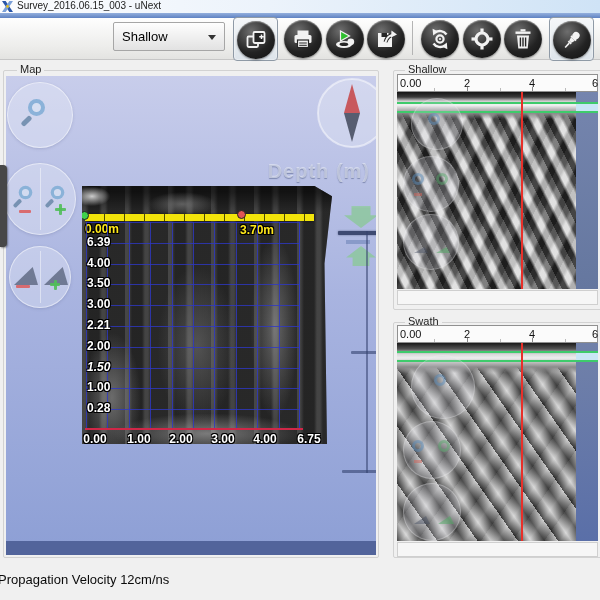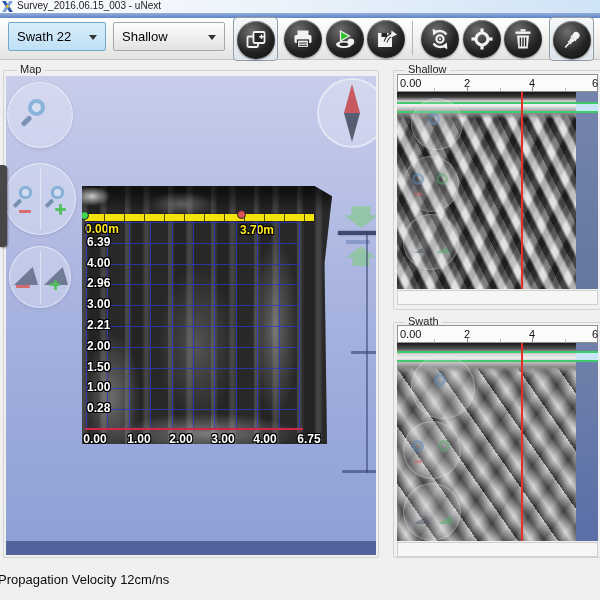--- a/index.html
+++ b/index.html
@@ -149,24 +149,20 @@
     <svg class="abs app-icon" viewBox="0 0 12 12">
       <polygon points="0,0 4,0 12,12 8,12" fill="#2a56a8"></polygon>
       <polygon points="12,0 8,0 0,12 4,12" fill="#7ba0d8"></polygon>
       <rect x="4.8" y="4.6" width="2.4" height="2.6" fill="#f2c200"></rect>
     </svg>
     <span class="abs title-text">Survey_2016.06.15_003 - uNext</span>
   </div>
   <div class="abs bluebar"></div>
 
   <div class="abs toolbar">
-    <div class="abs dropdown dd-swath">
-      <span>Swath 22</span>
-      <span class="dd-arrow"></span>
-    </div>
     <div class="abs dropdown dd-layer">
       <span>Shallow</span>
       <span class="dd-arrow"></span>
     </div>
 
     <div class="abs tb-frame sel" style="left:233px;">
       <div class="tb-btn">
         <svg viewBox="0 0 24 24">
           <rect x="3.5" y="8.5" width="10.5" height="10.5" rx="1.2" fill="none" stroke="#f2f2f2" stroke-width="1.8"></rect>
           <rect x="9.5" y="4" width="11" height="11" rx="1.2" fill="#262626" stroke="#f2f2f2" stroke-width="1.8"></rect>
@@ -262,20 +258,21 @@
   <div class="abs map-canvas">
 
     <div class="abs compass-box" style="left:310px; top:1px; width:72px; height:72px;">
       <svg viewBox="0 0 72 72" width="72" height="72">
         <circle cx="36" cy="36" r="34" fill="rgba(240,243,250,0.30)" stroke="rgba(255,255,255,0.5)" stroke-width="2"></circle>
         <polygon points="36,7 28,36 44,36" fill="rgba(198,58,58,0.8)"></polygon>
         <polygon points="36,65 28,36 44,36" fill="rgba(56,62,80,0.8)"></polygon>
       </svg>
     </div>
 
+    <span class="abs depth-label" style="right:6px; top:84px;">Depth (m)</span>
 
     <div class="abs ctl-circle" style="left:1px; top:6px; width:66px; height:66px;">
       <span class="mag" style="left:20px; top:16px;"></span>
     </div>
     <div class="abs ctl-circle" style="left:-2px; top:87px; width:72px; height:72px;">
       <div class="ctl-div"></div>
       <span class="mag" style="left:12px; top:20px; transform:scale(.8);"></span>
       <span class="badge" style="left:14px; top:46px; width:12px; height:3px; background:rgba(220,90,90,.85);"></span>
       <span class="mag" style="left:44px; top:20px; transform:scale(.8);"></span>
       <span class="badge" style="left:50px; top:44px; width:11px; height:3px; background:rgba(80,190,90,.9);"></span>
@@ -301,25 +298,25 @@
     <div class="abs map-image">
       <div class="abs measure-bar"></div>
       <div class="abs dot" style="left:-2px; top:25px; background:#3fd24a;"></div>
       <div class="abs dot" style="left:155px; top:24px; background:#e05555;"></div>
       <span class="abs olabel yellow" style="left:3px; top:36px;">0.00m</span>
       <span class="abs olabel yellow" style="left:158px; top:37px;">3.70m</span>
 
       <div class="abs map-plot">
         <span class="abs olabel" style="left:1px; top:13px;">6.39</span>
         <span class="abs olabel" style="left:1px; top:34px;">4.00</span>
-        <span class="abs olabel" style="left:1px; top:54px;">2.96</span>
+        <span class="abs olabel" style="left:1px; top:54px;">3.50</span>
         <span class="abs olabel" style="left:1px; top:75px;">3.00</span>
         <span class="abs olabel" style="left:1px; top:96px;">2.21</span>
         <span class="abs olabel" style="left:1px; top:117px;">2.00</span>
-        <span class="abs olabel" style="left:1px; top:138px;">1.50</span>
+        <span class="abs olabel" style="left:1px; top:138px;font-style:italic;">1.50</span>
         <span class="abs olabel" style="left:1px; top:158px;">1.00</span>
         <span class="abs olabel" style="left:1px; top:179px;">0.28</span>
         <div class="abs red-baseline"></div>
       </div>
 
       <span class="abs olabel xlab" style="left:13px; top:246px;">0.00</span>
       <span class="abs olabel xlab" style="left:57px; top:246px;">1.00</span>
       <span class="abs olabel xlab" style="left:99px; top:246px;">2.00</span>
       <span class="abs olabel xlab" style="left:141px; top:246px;">3.00</span>
       <span class="abs olabel xlab" style="left:183px; top:246px;">4.00</span>

